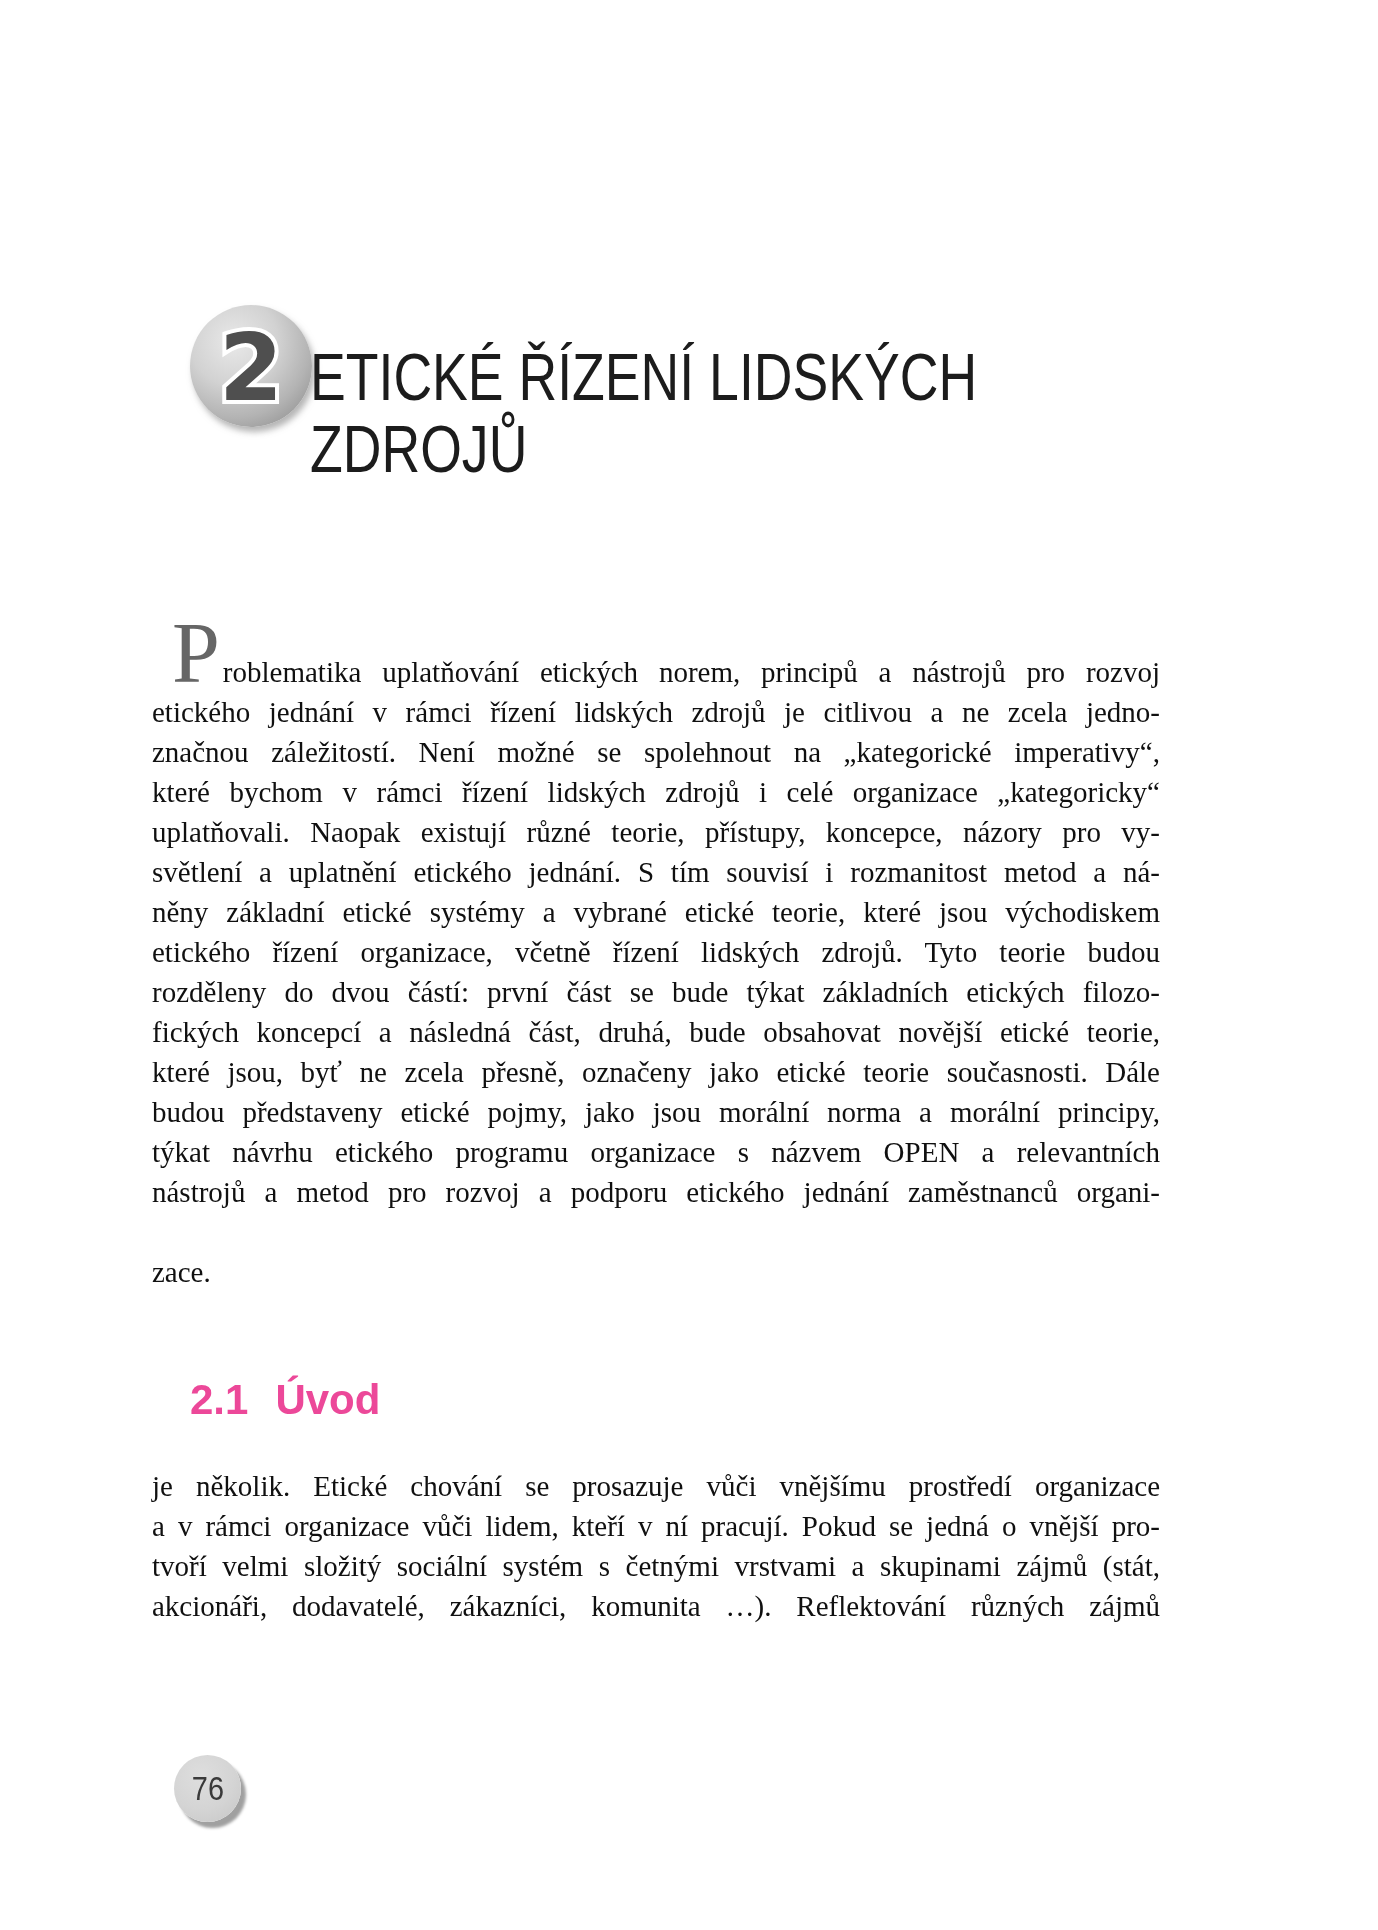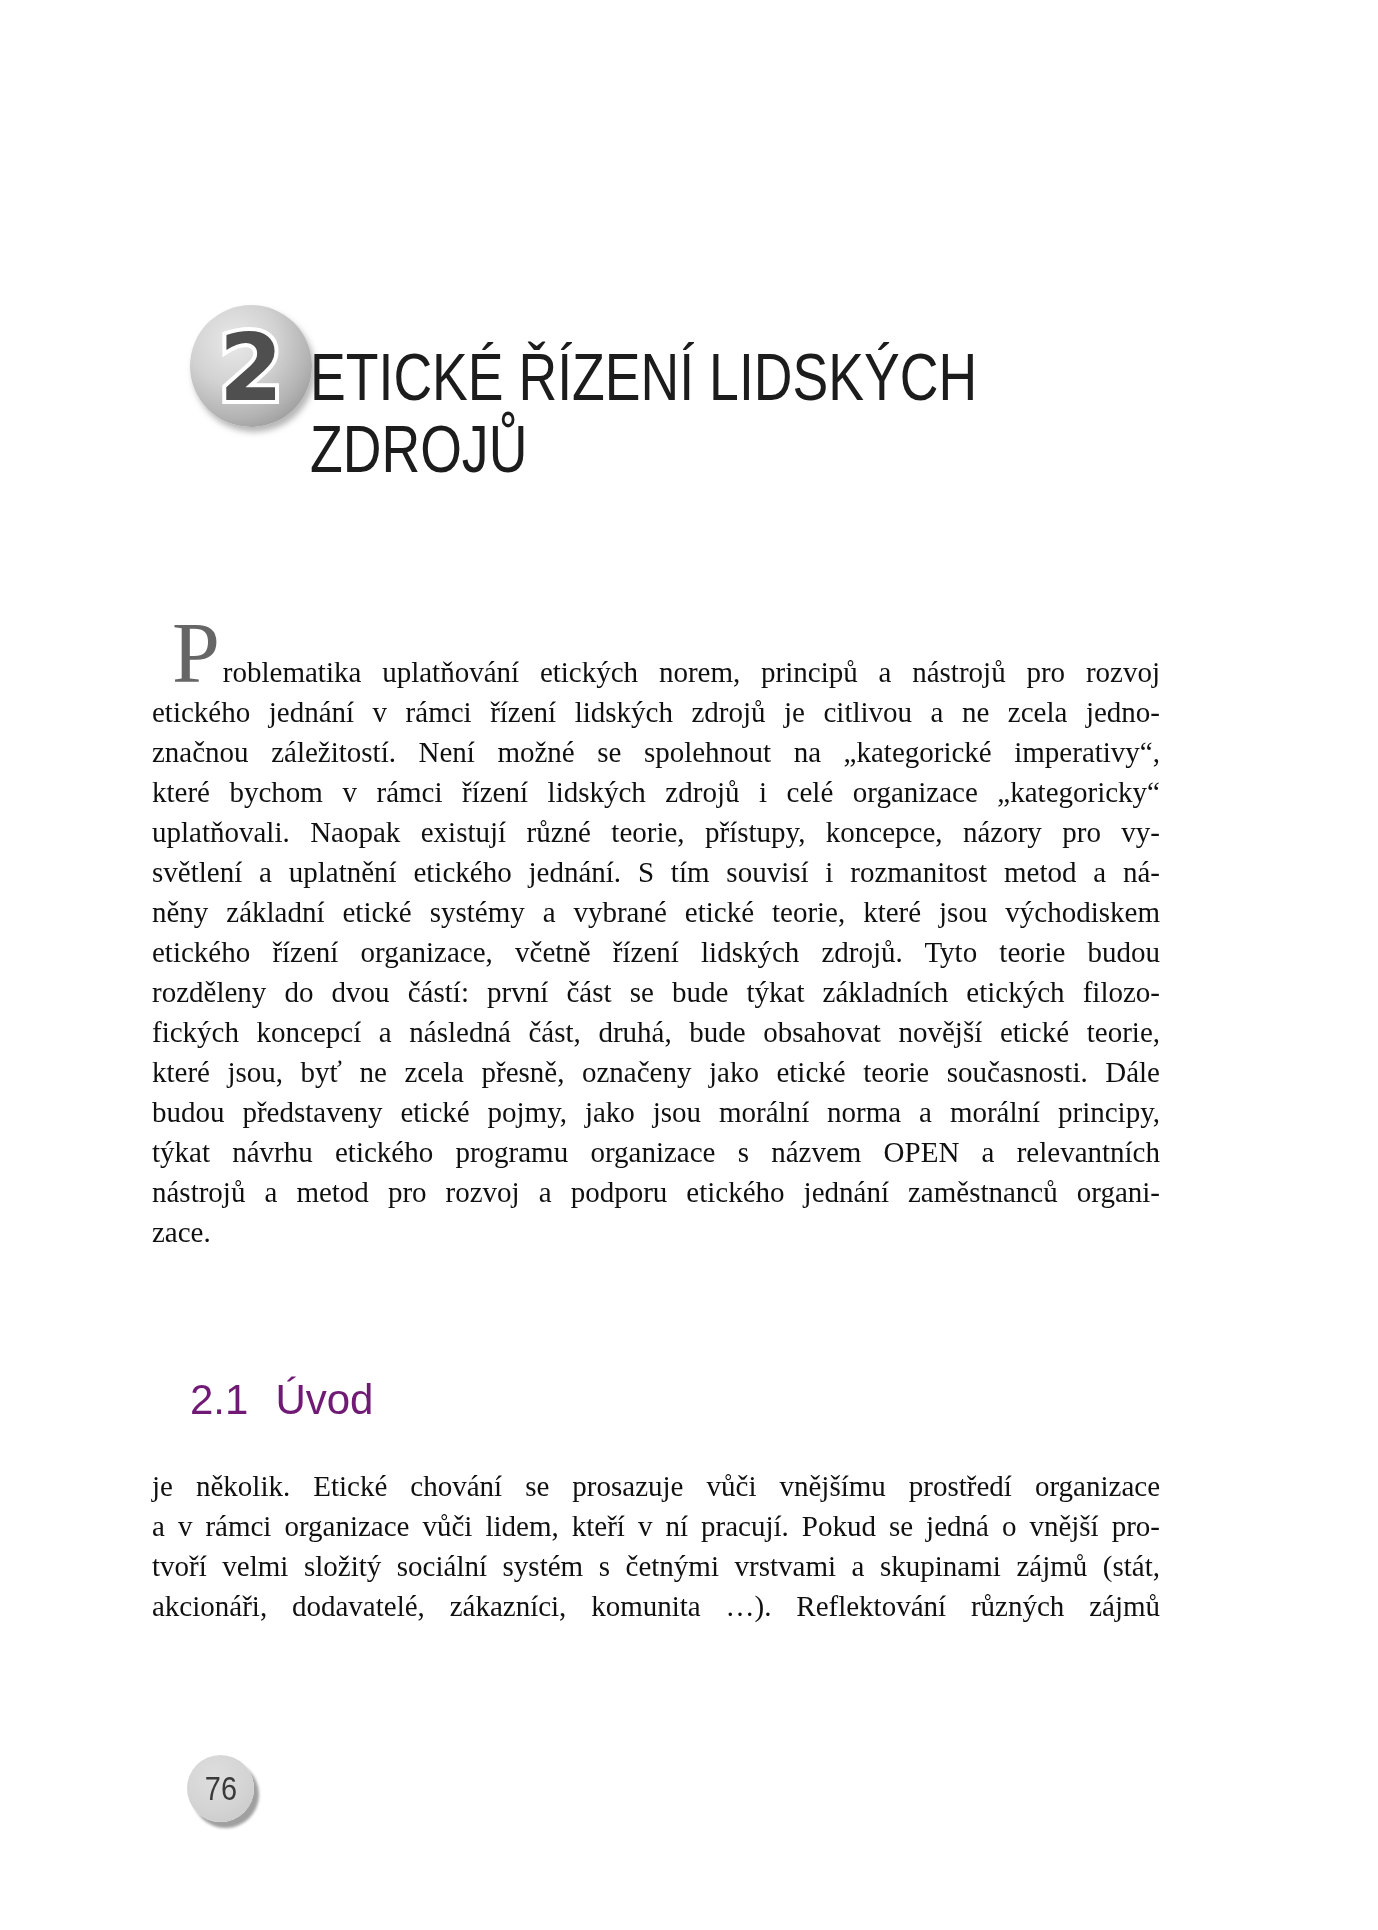--- a/index.html
+++ b/index.html
@@ -55,21 +55,21 @@
     width: 1008px;
     font-size: 29px;
     line-height: 40px;
     color: #101010;
   }
   .line {
     text-align: justify;
     text-align-last: justify;
     white-space: normal;
   }
-  .para-endshort .line:last-child { text-align-last: left; }
+  .para-endshort .line:last-child { text-align-last: left; margin-top: 40px; }
 
   #intro-para { top: 652px; }
   #section-para { top: 1466px; }
 
   .first-line {
     padding-left: 20px;
     text-align: justify;
     text-align-last: justify;
   }
   .dropcap {
@@ -80,29 +80,29 @@
     font-family: "Liberation Serif", "DejaVu Serif", serif;
   }
 
   
   .section-heading {
     position: absolute;
     left: 190px; top: 1376px;
     display: flex;
     gap: 27px;
     font-family: "Liberation Sans", "DejaVu Sans", sans-serif;
-    font-weight: 400;
+    font-weight: 700;
     font-size: 42px;
-    color: #701a75;
+    color: #ec4899;
   }
 
   
   .page-badge {
     position: absolute;
-    left: 187px; top: 1755px;
+    left: 174px; top: 1755px;
     width: 67px; height: 67px;
     border-radius: 50%;
     background: radial-gradient(circle at 40% 32%, #dedede 0%, #d4d4d4 55%, #c6c6c6 100%);
     box-shadow: 5px 6px 3px #a0a0a0;
     display: flex;
     align-items: center;
     justify-content: center;
   }
   .page-badge .num {
     font-family: "Liberation Sans", "DejaVu Sans", sans-serif;

